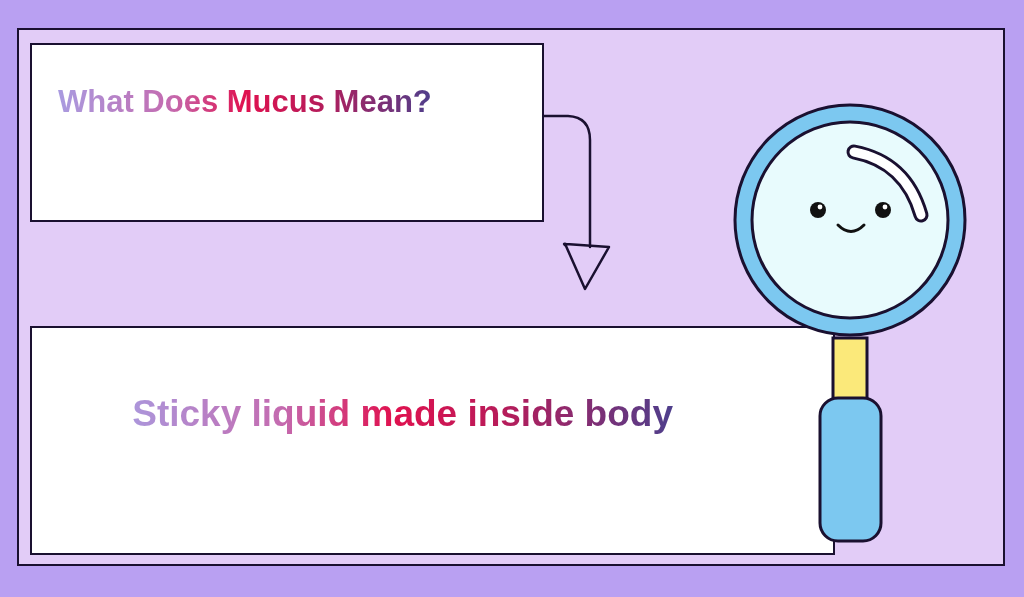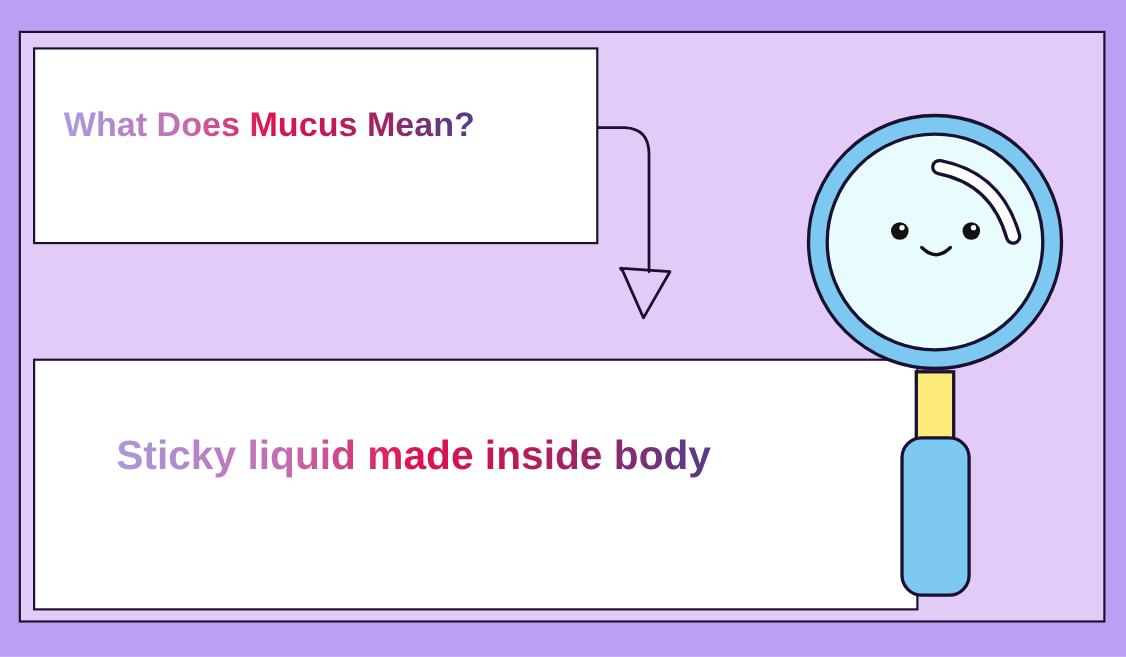--- a/index.html
+++ b/index.html
@@ -16,25 +16,25 @@
       position: absolute; background: #ffffff; border: 2px solid #1a1030; box-sizing: border-box;
     }
     .top-box { left: 30px; top: 43px; width: 514px; height: 179px; }
     .bottom-box { left: 30px; top: 326px; width: 805px; height: 229px; }
     .grad-text {
       font-weight: bold;
       background: linear-gradient(90deg, #a99be0 0%, #c46bb0 30%, #e0114f 50%, #b61c5a 70%, #4e3f8c 100%);
       -webkit-background-clip: text; background-clip: text; color: transparent;
     }
     .question {
-      position: absolute; left: 58px; top: 96px; font-size: 31px; white-space: nowrap;
+      position: absolute; left: 58px; top: 84px; font-size: 31px; white-space: nowrap;
     }
     .answer {
-      position: absolute; left: 96px; top: 390px; width: 560px;
-      font-size: 37px; line-height: 48px; text-align: center;
+      position: absolute; left: 113px; top: 390px; width: 560px;
+      font-size: 37px; line-height: 48px; text-align: right;
     }
     svg { position: absolute; left: 0; top: 0; }
   </style>
 </head>
 <body>
 
 <div class="frame"></div>
 
 <div class="box top-box"></div>
 <div class="question grad-text">What Does Mucus Mean?</div>

